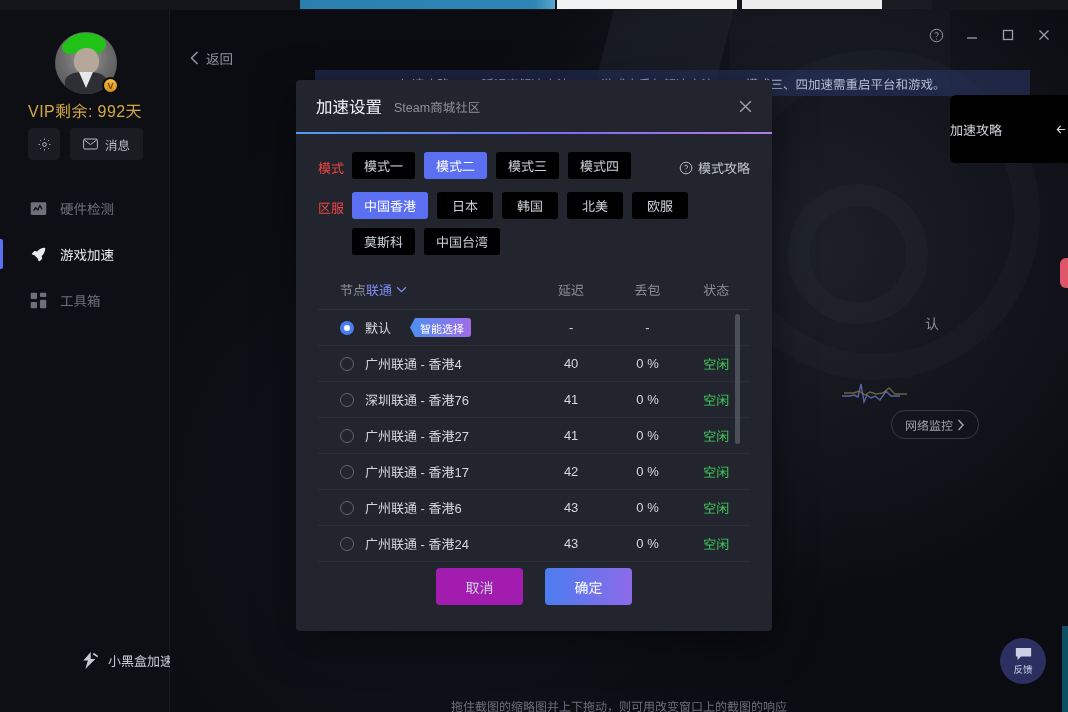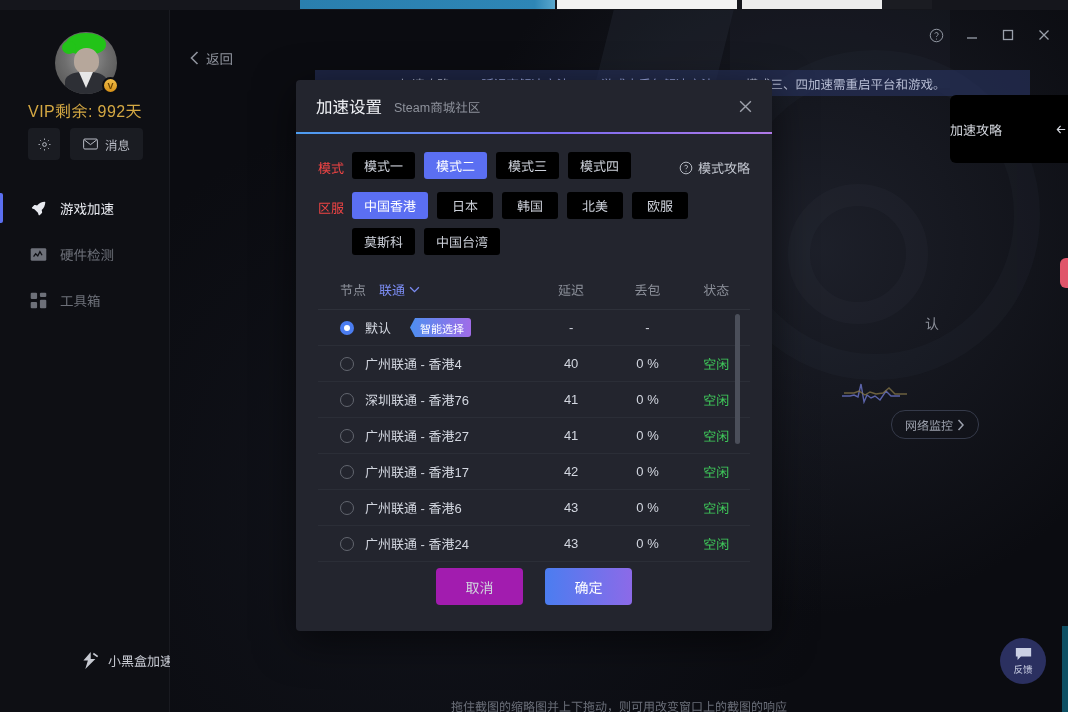--- a/index.html
+++ b/index.html
@@ -258,21 +258,21 @@
     color: #c3c7d0; font-size: 13px; cursor: pointer;
   }
 
   
   .list-head {
     display: flex; align-items: center;
     padding: 12px 0 10px 22px; font-size: 13px; color: #8b8f99;
     border-bottom: 1px solid #2e313a;
     margin: 6px 0 0 0;
   }
-  .lh-node { width: 196px; display: flex; align-items: center; gap: 13px; }
+  .lh-node { width: 196px; display: flex; align-items: center; gap: 0; }
   .lh-node .isp { color: #7b8cf2; display: flex; align-items: center; gap: 4px; }
   .lh-delay { width: 86px; text-align: center; }
   .lh-loss  { width: 72px; text-align: center; }
   .lh-state { width: 70px; text-align: center; }
 
   .list-scroll {
     position: relative;
     height: 252px; overflow: hidden;
   }
   .node-row {
@@ -366,36 +366,36 @@
           <svg width="15" height="12" viewBox="0 0 24 18" fill="none" stroke="#b9bcc6" stroke-width="1.6">
             <rect x="1" y="1" width="22" height="16" rx="2"></rect>
             <path d="M1.8 2.2 12 10 22.2 2.2"></path>
           </svg>
         </span>
         <span>消息</span>
       </div>
     </div>
 
     <div class="navlist">
-      <div class="nav-item active">
-        <span class="nav-ico">
-          <svg width="17" height="17" viewBox="0 0 24 24" fill="#e8eaf0">
-            <path d="M21 2.6c-4.6.2-8.3 2-11 5.1l-2.6-.6c-.7-.2-1.4 0-1.9.6L2.8 10.6c-.4.5-.2 1.2.4 1.4l3 1 5 5 1 3c.2.6.9.8 1.4.4l2.9-2.7c.5-.5.8-1.2.6-1.9l-.6-2.6c3.1-2.7 4.9-6.4 5.1-11 0-.4-.3-.7-.6-.6z"></path>
-          </svg>
-        </span>
-        <span>游戏加速</span>
-      </div>
       <div class="nav-item">
         <span class="nav-ico">
           <svg width="17" height="15" viewBox="0 0 24 20" fill="none">
             <rect x="1" y="1" width="22" height="18" rx="2" fill="#6d7079"></rect>
             <path d="M5 13l3-4 3 3 3-6 3 5" stroke="#0e0f14" stroke-width="1.8" fill="none"></path>
           </svg>
         </span>
         <span>硬件检测</span>
+      </div>
+      <div class="nav-item active">
+        <span class="nav-ico">
+          <svg width="17" height="17" viewBox="0 0 24 24" fill="#e8eaf0">
+            <path d="M21 2.6c-4.6.2-8.3 2-11 5.1l-2.6-.6c-.7-.2-1.4 0-1.9.6L2.8 10.6c-.4.5-.2 1.2.4 1.4l3 1 5 5 1 3c.2.6.9.8 1.4.4l2.9-2.7c.5-.5.8-1.2.6-1.9l-.6-2.6c3.1-2.7 4.9-6.4 5.1-11 0-.4-.3-.7-.6-.6z"></path>
+          </svg>
+        </span>
+        <span>游戏加速</span>
       </div>
       <div class="nav-item">
         <span class="nav-ico">
           <svg width="17" height="17" viewBox="0 0 24 24" fill="#6d7079">
             <rect x="1" y="1" width="9" height="9" rx="1.5"></rect>
             <rect x="14" y="1" width="9" height="6" rx="1.5"></rect>
             <rect x="1" y="14" width="9" height="9" rx="1.5"></rect>
             <rect x="14" y="11" width="9" height="12" rx="1.5"></rect>
           </svg>
         </span>

